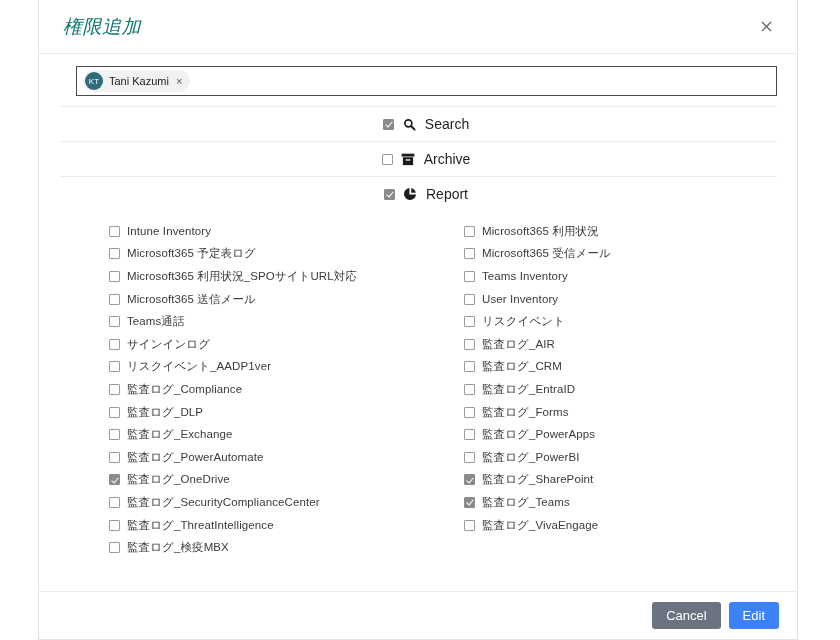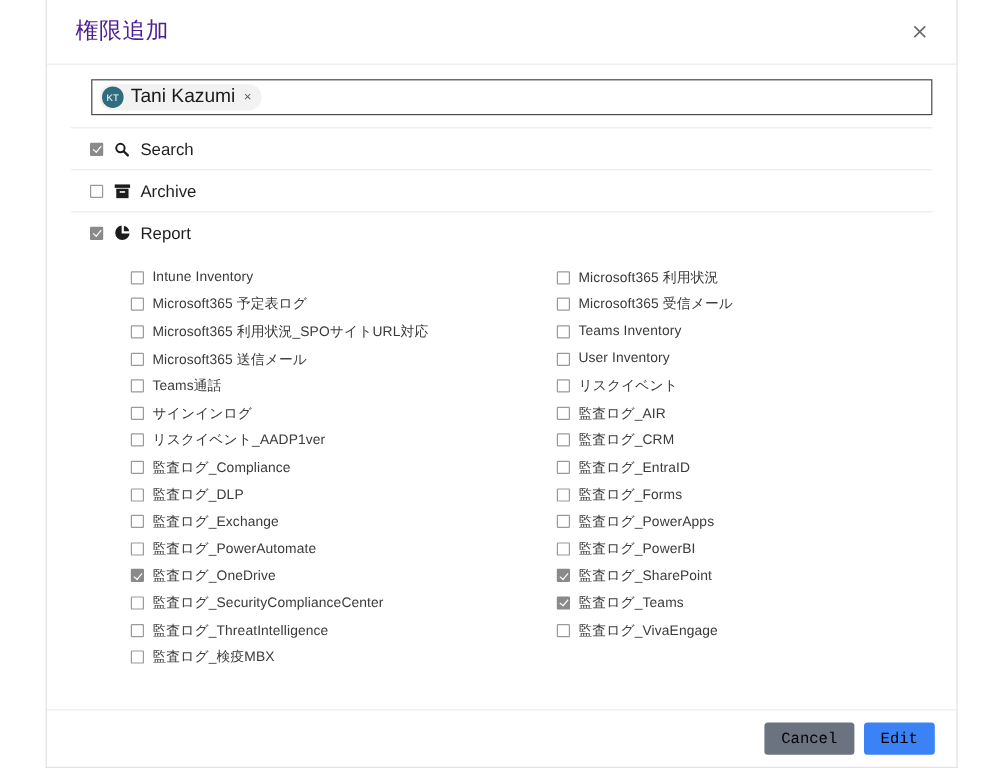--- a/index.html
+++ b/index.html
@@ -35,24 +35,25 @@
     flex: 0 0 54px;
     display: flex;
     align-items: center;
     justify-content: space-between;
     padding: 0 18px 0 24px;
     box-sizing: border-box;
     border-bottom: 1px solid #ececec;
   }
   .dlg-title {
     font-size: 19px;
-    color: #4c1d95;
+    color: #0f766e;
     letter-spacing: .5px;
     font-weight: 400;
     line-height: 1;
+    font-style: italic;
   }
   .close-btn {
     width: 26px; height: 26px;
     display: flex; align-items: center; justify-content: center;
     color: #6b6b6b;
     font-size: 15px;
     line-height: 1;
     cursor: pointer;
     background: transparent;
     border: 0;
@@ -97,41 +98,42 @@
     background: #2e6c7e;
     color: #ffffff;
     font-size: 8px;
     display: flex;
     align-items: center;
     justify-content: center;
     letter-spacing: .2px;
     flex: 0 0 18px;
   }
   .chip-label {
-    font-size: 16px;
+    font-size: 11px;
     color: #1b1b1b;
     white-space: nowrap;
   }
   .chip-remove {
     font-size: 11px;
     color: #555;
     cursor: pointer;
     line-height: 1;
     padding-left: 1px;
   }
 
   
   .section-row {
     display: flex;
     align-items: center;
     height: 35px;
     border-top: 1px solid #ededed;
     padding-left: 16px;
     box-sizing: border-box;
     gap: 8px;
+    justify-content: center;
   }
   .section-row.first { border-top: 1px solid #ededed; }
 
   .cb {
     width: 11px; height: 11px;
     border: 1px solid #9a9a9a;
     background: #ffffff;
     box-sizing: border-box;
     display: inline-block;
     position: relative;
@@ -199,22 +201,22 @@
     align-items: center;
     justify-content: flex-end;
     gap: 8px;
     padding: 0 18px;
     box-sizing: border-box;
   }
   .btn {
     border: 0;
     border-radius: 3px;
     font-size: 13px;
-    font-family: Liberation Mono, monospace;
-    color: #000000;
+    font-family: Liberation Sans, sans-serif;
+    color: #ffffff;
     height: 27px;
     padding: 0 14px;
     cursor: pointer;
     line-height: 1;
   }
   .btn-cancel { background: #6b7280; }
   .btn-primary { background: #3b82f6; }
 </style>
 </head>
 <body>

